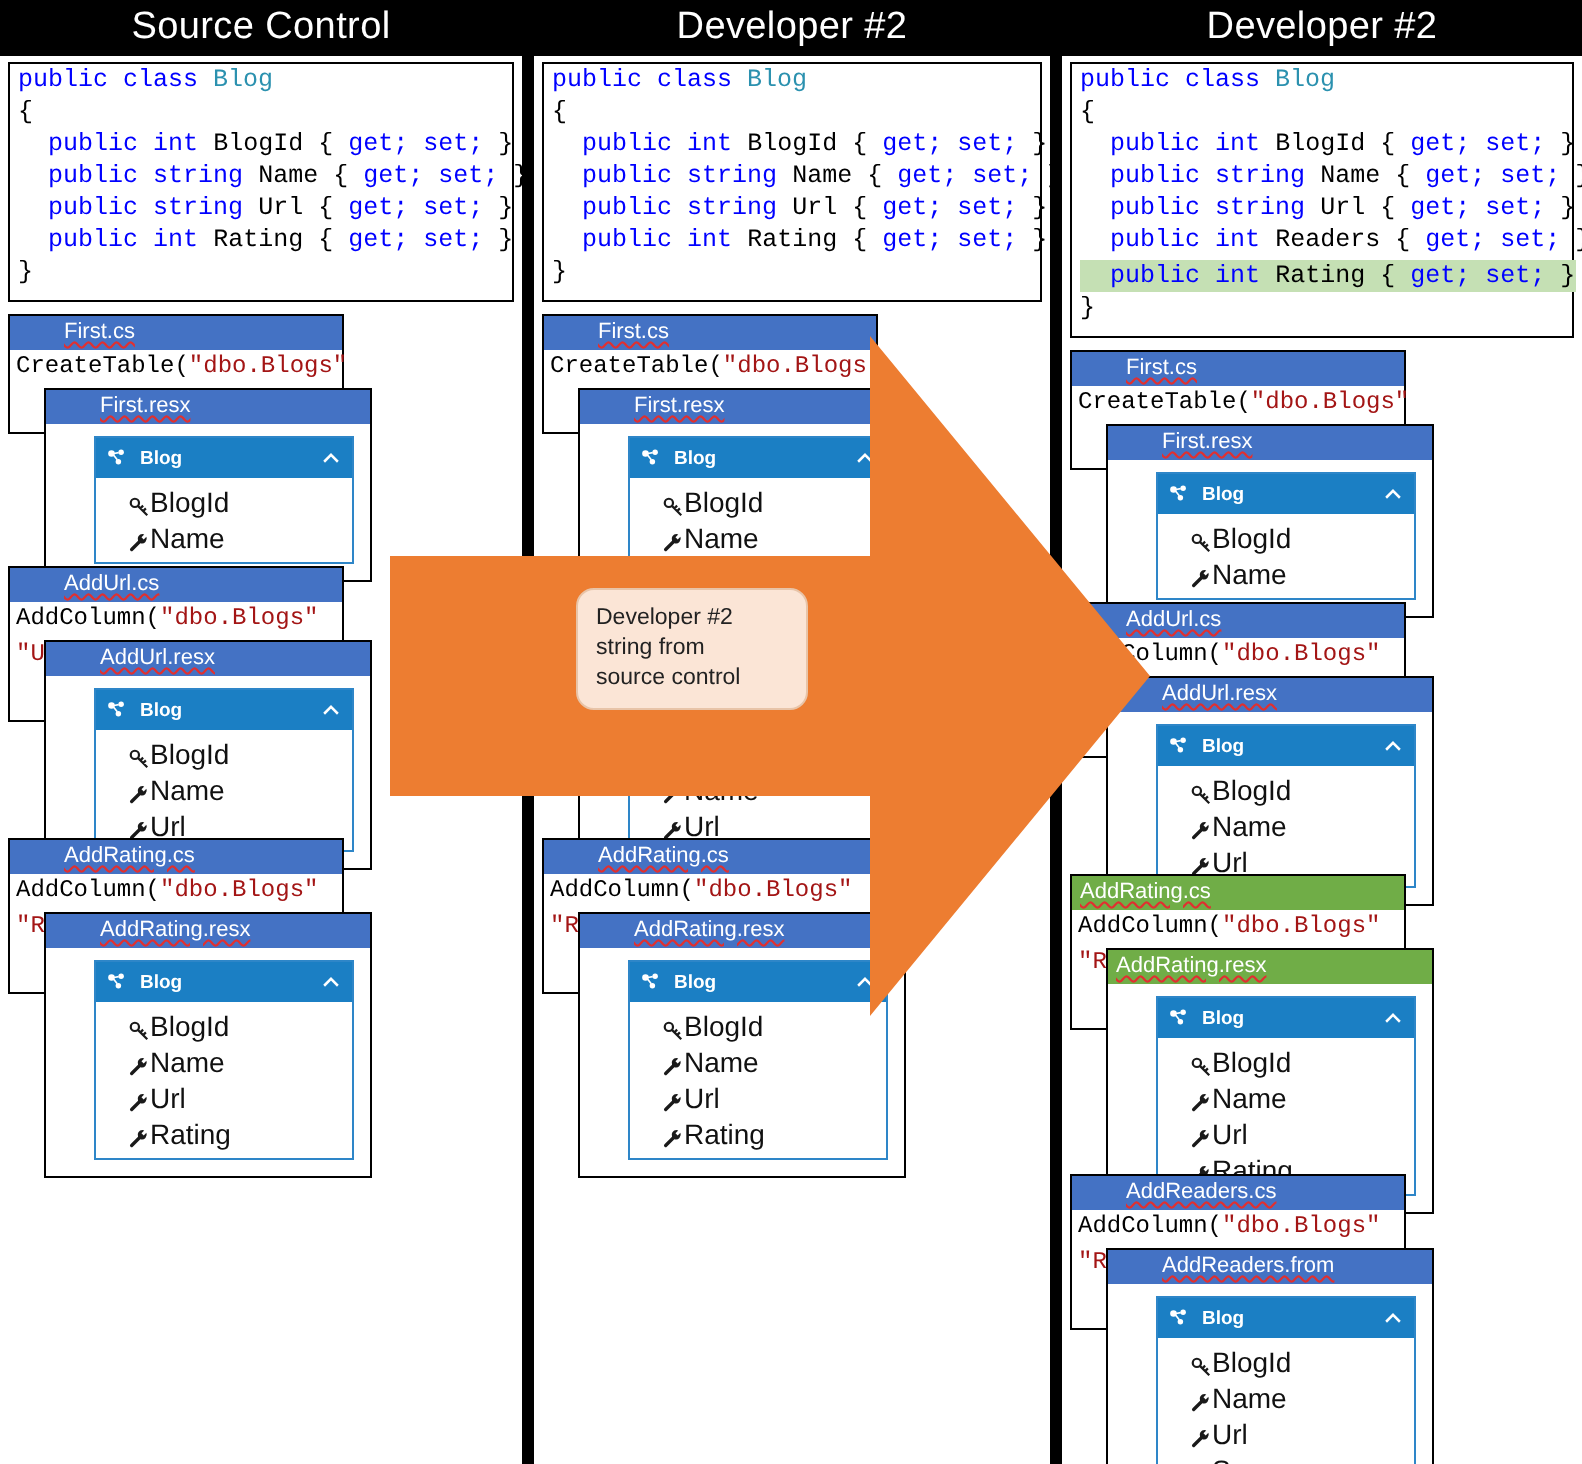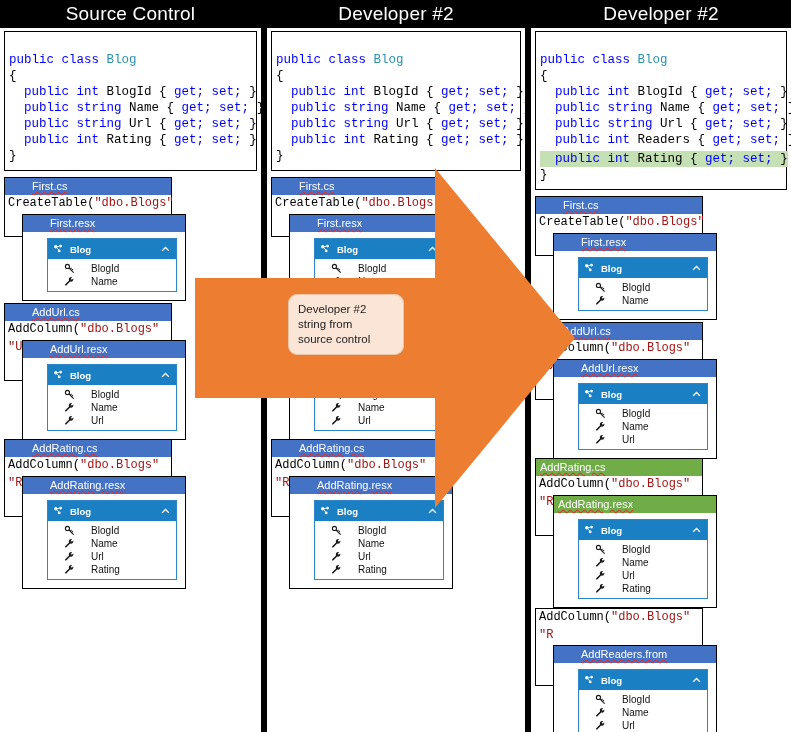--- a/index.html
+++ b/index.html
@@ -10,21 +10,21 @@
   .col{position:absolute;top:0;width:264px;height:732px;box-sizing:border-box;
        border-left:3px solid #000;border-right:3px solid #000;background:#fff;}
   .col.c1{left:0;border-left:none;}
   .col.c2{left:264px;}
   .col.c3{left:528px;border-right:none;width:263px;}
 
   .col-title{height:28px;background:#000;color:#fff;display:flex;align-items:center;
              justify-content:center;font-size:19px;font-weight:normal;letter-spacing:.2px;}
 
   
-  .codebox{margin:3px 4px 0 4px;border:1px solid #000;background:#fff;padding:20px 2px 6px 4px;}
+  .codebox{margin:3px 4px 0 4px;border:1px solid #000;background:#fff;padding:0 2px 6px 4px;}
   .code{font-family:"Liberation Mono","DejaVu Sans Mono",monospace;font-size:12.5px;line-height:16px;
         white-space:pre;color:#000;}
   .kw{color:#0000ff;}
   .ty{color:#2B91AF;}
   .hl{background:#C5E0B4;display:inline-block;}
   .sq{text-decoration-style:wavy;text-decoration-color:#e03030;
       text-underline-offset:2px;}
 
   
   .files{position:relative;margin-top:6px;height:520px;}
@@ -36,21 +36,21 @@
   .fc-body{font-family:"Liberation Mono","DejaVu Sans Mono",monospace;font-size:12px;line-height:15px;
            padding:1px 2px 2px 3px;white-space:pre;color:#000;}
   .str{color:#A31515;}
 
   
   .entity{border:1px solid #2E86C8;background:#fff;box-sizing:border-box;}
   .ent-head{background:#1B7FC4;color:#fff;display:flex;align-items:center;gap:6px;
             padding:3px 5px;font-size:9.5px;font-weight:bold;height:20px;box-sizing:border-box;}
   .ent-head .nm{flex:1;}
   .ent-rows{padding:3px 0 3px 0;background:#fff;}
-  .ent-row{display:flex;align-items:center;gap:16px;font-size:10px;color:#111;padding:1px 0 1px 16px;}
+  .ent-row{display:flex;align-items:center;gap:0;font-size:14px;color:#111;padding:1px 0 1px 16px;}
   .ico{display:inline-block;width:11px;height:11px;flex:0 0 11px;}
 
   
   .arrow{position:absolute;left:195px;top:168px;width:380px;height:340px;}
   .callout{position:absolute;left:288px;top:294px;width:96px;background:#FBE5D6;
            border:1px solid #E8C4A8;border-radius:9px;padding:7px 9px;font-size:11.5px;
            line-height:15px;color:#222;}
 </style>
 </head>
 <body>
@@ -486,20 +486,21 @@
                     <span class="ico"><svg viewBox="0 0 16 16" width="11" height="11">
                         <path d="M10.5 1.5a3.5 3.5 0 0 0-3.2 4.9L1.8 11.9a1.2 1.2 0 0 0 1.7 1.7l5.5-5.5a3.5 3.5 0 0 0 4.4-4.6l-2 2-1.6-1.6 2-2a3.5 3.5 0 0 0-1.3-.4z" fill="#1a1a1a"></path>
                       </svg></span>
                     <span>Rating</span>
                   </div>
                 </div>
               </div>
             </div>
           </div>
           <div class="filecard" style="left:4px;top:412px;width:168px;min-height:78px;">
+            <div class="fc-head blue">AddReaders.cs</div>
             <div class="fc-body">AddColumn(<span class="str">"dbo.Blogs"</span></div>
             <div class="fc-body"><span class="str">"R</span></div>
           </div>
           <div class="filecard" style="left:22px;top:449px;width:164px;">
             <div class="fc-head blue">AddReaders.from</div>
             <div style="padding:6px 8px 8px 24px;">
               <div class="entity">
                 <div class="ent-head">
                   <span class="ico"><svg viewBox="0 0 16 16" width="11" height="11">
                       <circle cx="4" cy="4" r="2.4" fill="#fff"></circle>

